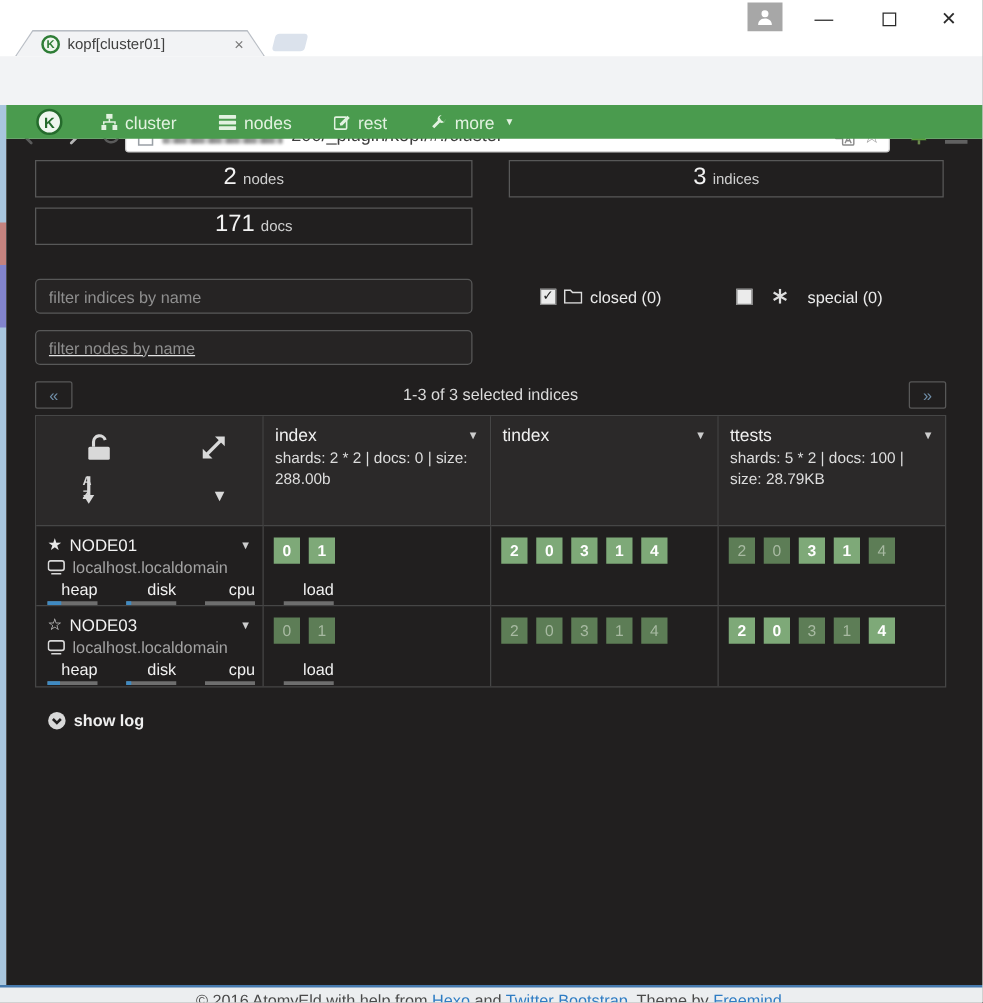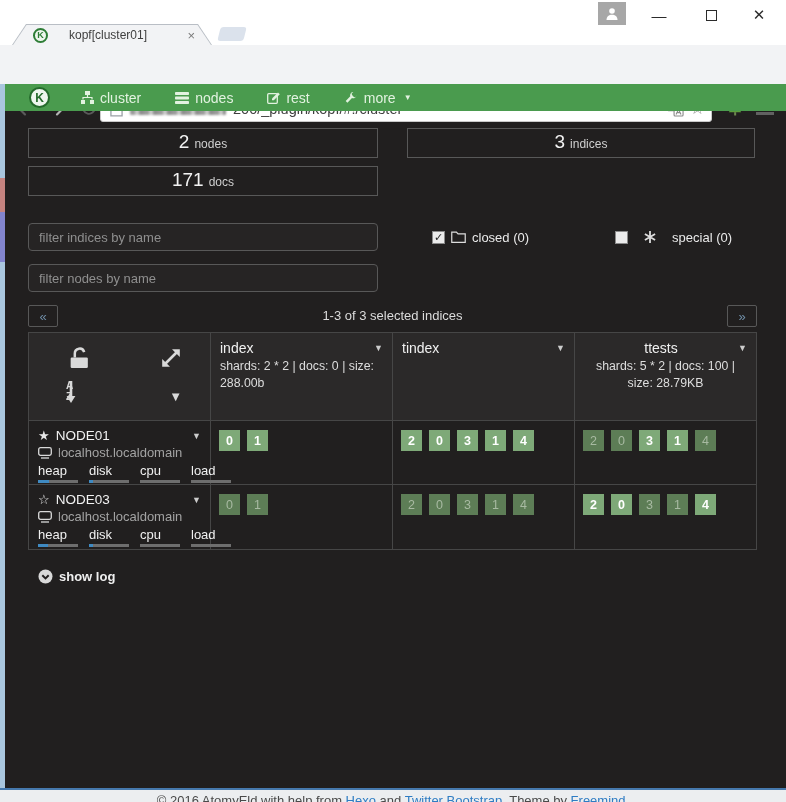--- a/index.html
+++ b/index.html
@@ -14,21 +14,21 @@
 
   
   .titlebar { position:absolute; left:0; top:0; width:786px; height:45px; background:#ffffff; z-index:2; }
   .tab { position:absolute; left:12px; top:24px; width:200px; height:21px;
          background:#b9bec5; clip-path:polygon(14px 0,186px 0,200px 21px,0 21px); }
   .tab-fill { position:absolute; left:1px; top:1px; width:198px; height:20px;
          background:#f2f3f5; clip-path:polygon(13.5px 0,184.5px 0,198px 20px,0 20px);
          display:flex; align-items:center; padding:0 16px 0 20px; gap:6px; }
   .favicon { width:15px; height:15px; border-radius:50%; background:#eef6ee; border:2px solid #2e7d36;
              color:#2e7d36; font-size:9px; font-weight:bold; display:flex; align-items:center; justify-content:center; }
-  .tab-title { font-size:12px; color:#404040; flex:1; white-space:nowrap; overflow:hidden;margin-left:15px; }
+  .tab-title { font-size:12px; color:#404040; flex:1; white-space:nowrap; overflow:hidden; }
   .tab-close { font-size:13px; color:#7a7a7a; line-height:1; cursor:default; }
   .tab-stub { position:absolute; left:219px; top:27px; width:26px; height:14px; background:#dbe2ec;
               border-radius:3px; transform:skewX(-14deg); }
   .avatar-btn { position:absolute; left:598px; top:2px; width:28px; height:23px; background:#a7a7a7;
                 display:flex; align-items:center; justify-content:center; }
   .win-btn { position:absolute; top:2px; height:26px; width:38px; display:flex; align-items:center; justify-content:center;
              color:#2b2b2b; }
   .win-min { left:640px; font-size:15px; }
   .win-max { left:692px; }
   .win-max .box { width:11px; height:11px; border:1.5px solid #2b2b2b; }
@@ -60,44 +60,44 @@
   .content { position:absolute; left:5px; top:111px; width:781px; height:677px; background:#211f1f; z-index:1;
              padding:17px 0 0 23px; color:#e4e4e4; }
 
   .stats { display:grid; grid-template-columns:350px 348px; column-gap:29px; row-gap:8px; }
   .stat-box { height:30px; border:1px solid #585858; display:flex; align-items:baseline; justify-content:center;
               gap:5px; padding-top:2px; }
   .stat-val { font-size:19px; color:#f2f2f2; }
   .stat-lab { font-size:12px; color:#cfcfcf; }
 
   .filter-row { margin-top:27px; display:flex; align-items:center; }
-  .filter-row.second { margin-top:13px; }
+  .filter-row.second { margin-top:13px;text-decoration:underline; }
   .dark-input { width:350px; height:28px; background:#262424; border:1px solid #585858; border-radius:4px;
                 color:#d8d8d8; font-size:13px; padding:0 10px; outline:none;
                 font-family:"Liberation Sans","DejaVu Sans",sans-serif; }
   .dark-input::placeholder { color:#8f8f8f; }
   .chk-group { display:flex; align-items:center; gap:6px; }
   .chk-closed { margin-left:54px; }
-  .chk-special { margin-left:86px;gap:16px; }
+  .chk-special { margin-left:60px;gap:16px; }
   .checkbox { width:13px; height:13px; background:#ebebeb; border:1px solid #8a8a8a; display:inline-flex;
               align-items:center; justify-content:center; }
   .checkbox .checkmark { display:none; font-size:11px; font-weight:bold; color:#1f1f1f; line-height:1; }
   .checkbox.checked .checkmark { display:block; }
   .chk-label { font-size:13px; color:#eaeaea; }
 
   .pager { margin-top:13px; position:relative; width:729px; height:23px; }
   .pg-btn { position:absolute; top:0; width:30px; height:22px; border:1px solid #585858; border-radius:2px;
             display:flex; align-items:center; justify-content:center; color:#708ea8; font-size:13px; background:transparent; }
   .pg-prev { left:0; } .pg-next { right:0; }
   .pg-label { position:absolute; left:0; right:0; top:3px; text-align:center; font-size:13px; color:#dcdcdc; }
 
   .shard-table { margin-top:4px; width:729px; display:grid; grid-template-columns:182px 182px 182px 1fr;
                  grid-template-rows:88px 64px 64px; border:1px solid #464646; }
   .cell { border-right:1px solid #464646; border-bottom:1px solid #464646; position:relative; }
-  .cell.last-col { border-right:none;text-align:center; }
+  .cell.last-col { border-right:none; }
   .cell.last-row { border-bottom:none; }
   .hcell { background:#2b2929; }
 
   .tools-cell svg { position:absolute; }
   .sortaz { position:absolute; left:37px; top:48px; display:flex; gap:2px; align-items:center; }
   .sortaz .letters { display:flex; flex-direction:column; font-size:10px; font-weight:bold; color:#d9d9d9; line-height:1.05; }
   .tool-caret { position:absolute; right:28px; bottom:16px; color:#d9d9d9; font-size:13px; }
 
   .idx-head { padding:7px 9px; }
   .idx-name-row { display:flex; align-items:center; }
@@ -105,21 +105,21 @@
   .idx-caret { font-size:9px; color:#cccccc; }
   .idx-meta { margin-top:2px; font-size:12.3px; line-height:1.42; color:#dddddd; }
 
   .node-cell { padding:7px 9px 0 9px; }
   .node-row1 { display:flex; align-items:center; gap:6px; }
   .node-star { font-size:13px; color:#e8e8e8; }
   .node-name { font-size:13.5px; color:#f2f2f2; flex:1; }
   .node-caret { font-size:9px; color:#cccccc; }
   .node-row2 { display:flex; align-items:center; gap:6px; margin-top:2px; }
   .node-host { font-size:13px; color:#a3a3a3; }
-  .metrics { display:flex; gap:11px; margin-top:3px; }
+  .metrics { display:flex; gap:23px; margin-top:3px;text-align:right; }
   .metric .mlabel { font-size:13px; color:#f0f0f0; }
   .metric .mbar { width:40px; height:3px; background:#6e6e6e; margin-top:2px; }
   .metric .mfill { height:3px; background:#3f8ac2; }
 
   .shard-cell { padding:9px 8px; display:flex; gap:7px; align-items:flex-start; }
   .shard { width:21px; height:21px; display:flex; align-items:center; justify-content:center;
            font-size:12.5px; }
   .shard.primary { background:#7ea978; color:#ffffff; font-weight:bold; }
   .shard.replica { background:#5d7d56; color:#a8baa2; }
 

